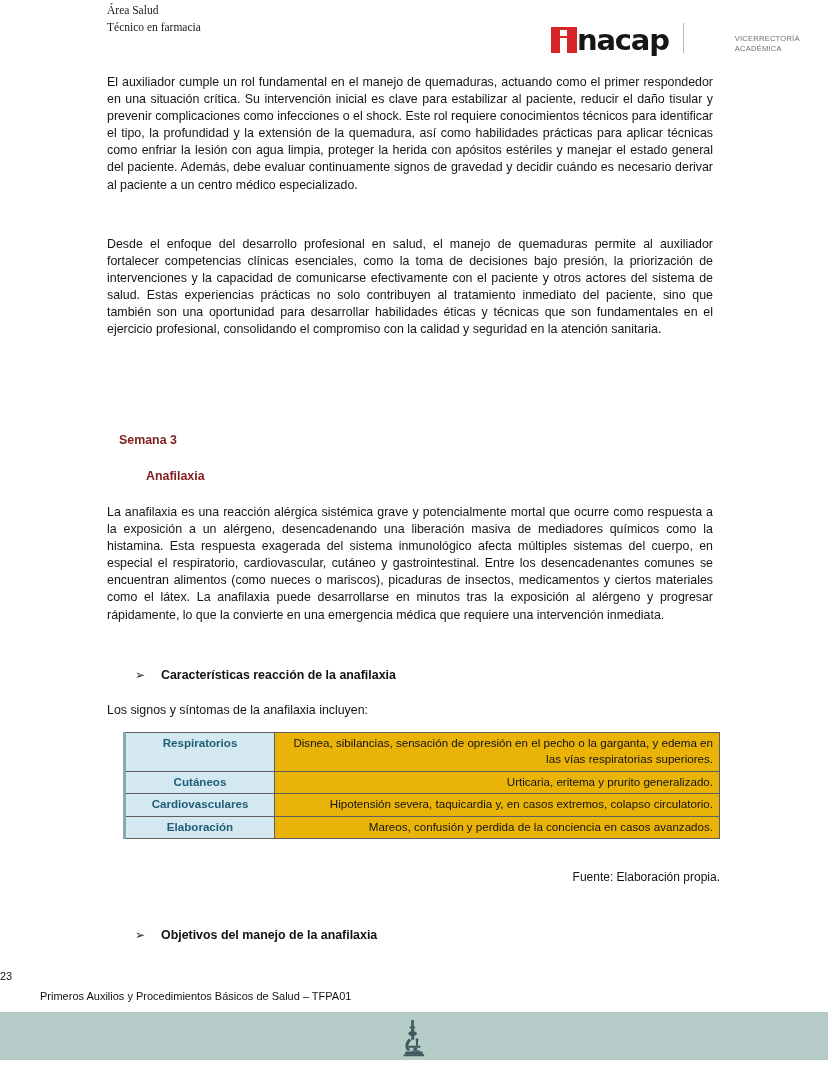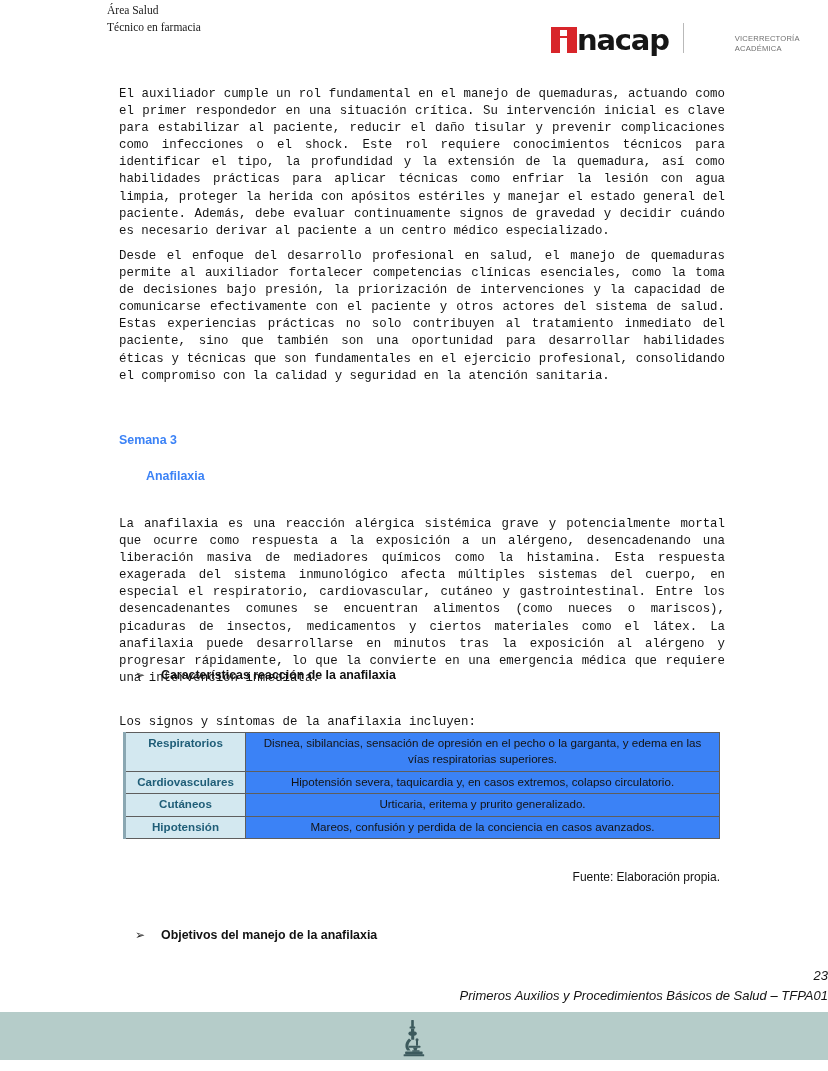--- a/index.html
+++ b/index.html
@@ -93,38 +93,38 @@
   }
 
   
   .content {
     position: absolute;
     left: 107px;
     top: 0;
     width: 606px;
   }
   p.body-text {
-    margin: 12px;
+    margin: 0;
     font-size: 12.4px;
     line-height: 17.1px;
     text-align: justify;
     color: #151515;
-    font-family: Liberation Mono, monospace;
+    font-family: Liberation Sans, sans-serif;
   }
 
   .para-1 { position: absolute; top: 74px; width: 606px; }
   .para-2 { position: absolute; top: 236px; width: 606px; }
   .para-3 { position: absolute; top: 504px; width: 606px; }
   .para-4 { position: absolute; top: 702px; width: 606px; text-align: left; }
 
   h3.heading-blue {
     margin: 0;
     font-size: 12.4px;
     font-weight: bold;
-    color: #3b82f6;
+    color: #7f1d1d;
     font-family: "Liberation Sans", sans-serif;
   }
   .h-semana { position: absolute; top: 433px; left: 12px; }
   .h-anafilaxia { position: absolute; top: 469px; left: 39px; }
 
   .arrow-item {
     position: absolute;
     display: flex;
     align-items: baseline;
     font-size: 12.4px;
@@ -153,59 +153,58 @@
     font-family: "Liberation Sans", sans-serif;
     table-layout: fixed;
   }
   .sym-table td {
     border: 1px solid #5e5e5e;
     padding: 2px 6px 3px 6px;
     vertical-align: top;
     line-height: 16.4px;
   }
   .sym-table td.cat {
-    width: 121px;
+    width: 150px;
     background: #d3e8f0;
     color: #1f5d77;
     font-weight: bold;
     text-align: center;
     border-left: 3px solid #8aa7b2;
     padding-top: 2px;
   }
   .sym-table td.desc {
-    background: #3b82f6;
+    background: #eab308;
     color: #131313;
-    text-align: center;
+    text-align: right;
   }
 
   .fuente {
     position: absolute;
     top: 870px;
     left: 16px;
     width: 597px;
     text-align: right;
     font-size: 12px;
     color: #131313;
     font-family: "Liberation Sans", sans-serif;
   }
 
   
   .footer {
     position: absolute;
     left: 0; right: 0;
     top: 966px;
-    text-align: right;
-    font-size: 13px;
+    text-align: left;
+    font-size: 11px;
     color: #131313;
     line-height: 20px;
     font-family: "Liberation Sans", sans-serif;
-    font-style: italic;
   }
   .footer .pagenum { display: block; }
-  .footer .ftext { display: block; }
+  .footer .ftext { display: block; padding-left: 40px; }
 
   
   .bottom-band {
     position: absolute;
     left: 0;
     top: 1012px;
     width: 828px;
     height: 48px;
     background: #b5ccc9;
   }
@@ -270,29 +269,29 @@
 
     <p class="body-text para-4">Los signos y síntomas de la anafilaxia incluyen:</p>
 
     <table class="sym-table">
       <tbody>
         <tr>
           <td class="cat">Respiratorios</td>
           <td class="desc">Disnea, sibilancias, sensación de opresión en el pecho o la garganta, y edema en las vías respiratorias superiores.</td>
         </tr>
         <tr>
+          <td class="cat">Cutáneos</td>
+          <td class="desc">Urticaria, eritema y prurito generalizado.</td>
+        </tr>
+        <tr>
           <td class="cat">Cardiovasculares</td>
           <td class="desc">Hipotensión severa, taquicardia y, en casos extremos, colapso circulatorio.</td>
         </tr>
         <tr>
-          <td class="cat">Cutáneos</td>
-          <td class="desc">Urticaria, eritema y prurito generalizado.</td>
-        </tr>
-        <tr>
-          <td class="cat">Hipotensión</td>
+          <td class="cat">Elaboración</td>
           <td class="desc">Mareos, confusión y perdida de la conciencia en casos avanzados.</td>
         </tr>
       </tbody>
     </table>
 
     <div class="fuente">Fuente: Elaboración propia.</div>
 
     <div class="arrow-item ai-2">
       <span class="marker">➢</span>
       <span>Objetivos del manejo de la anafilaxia</span>

